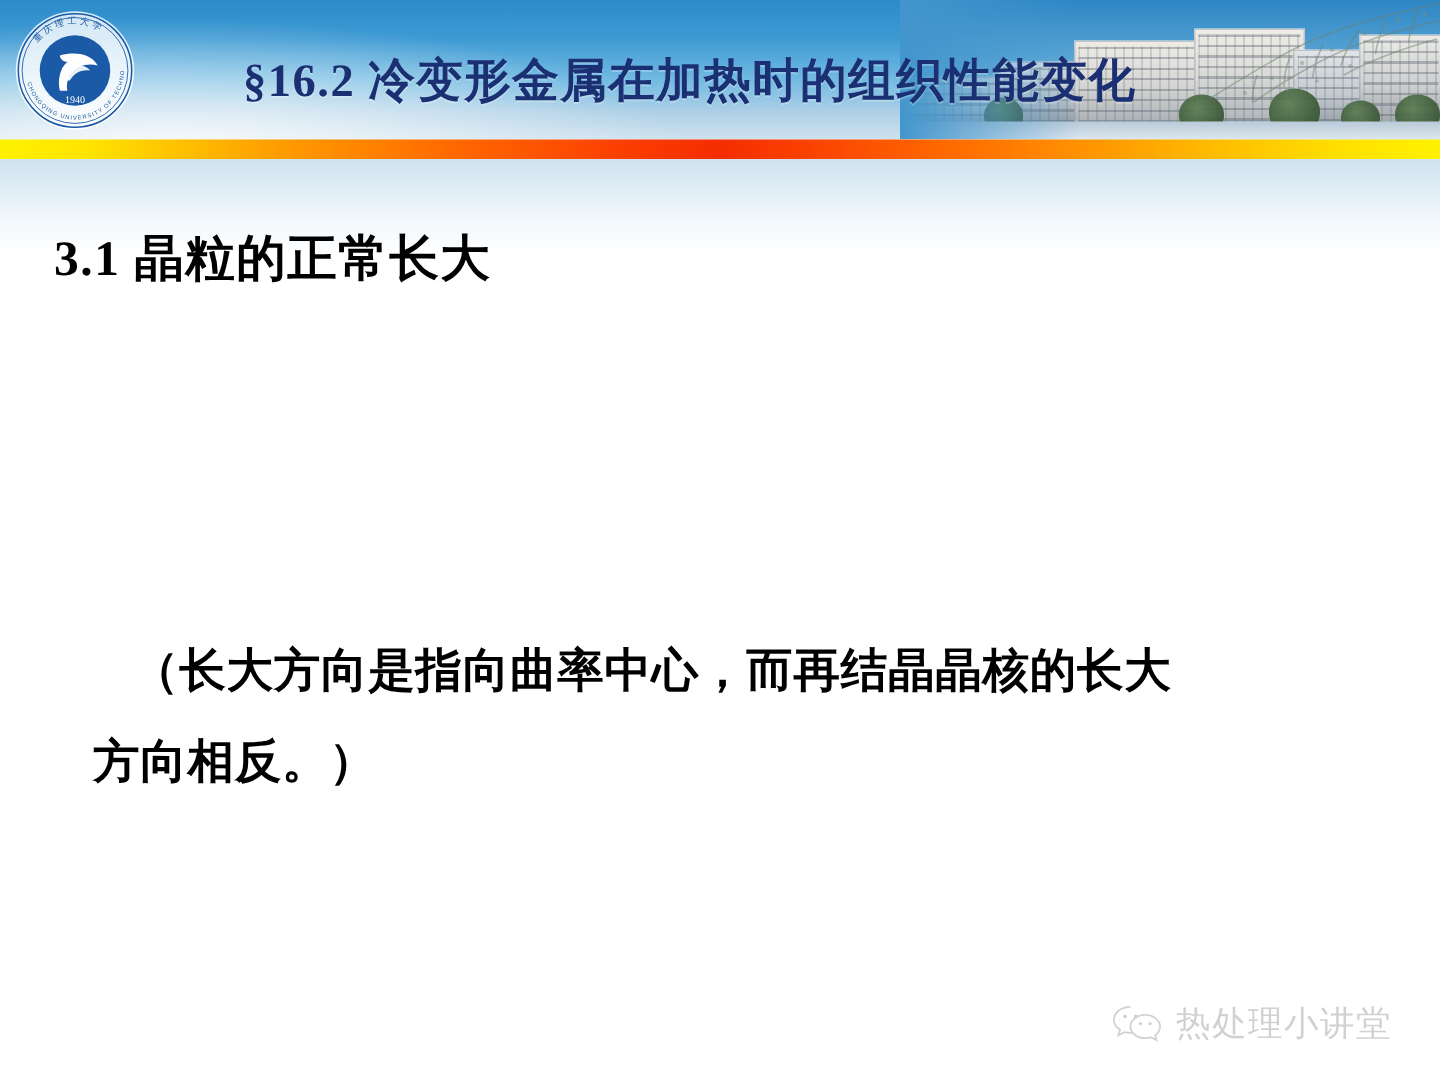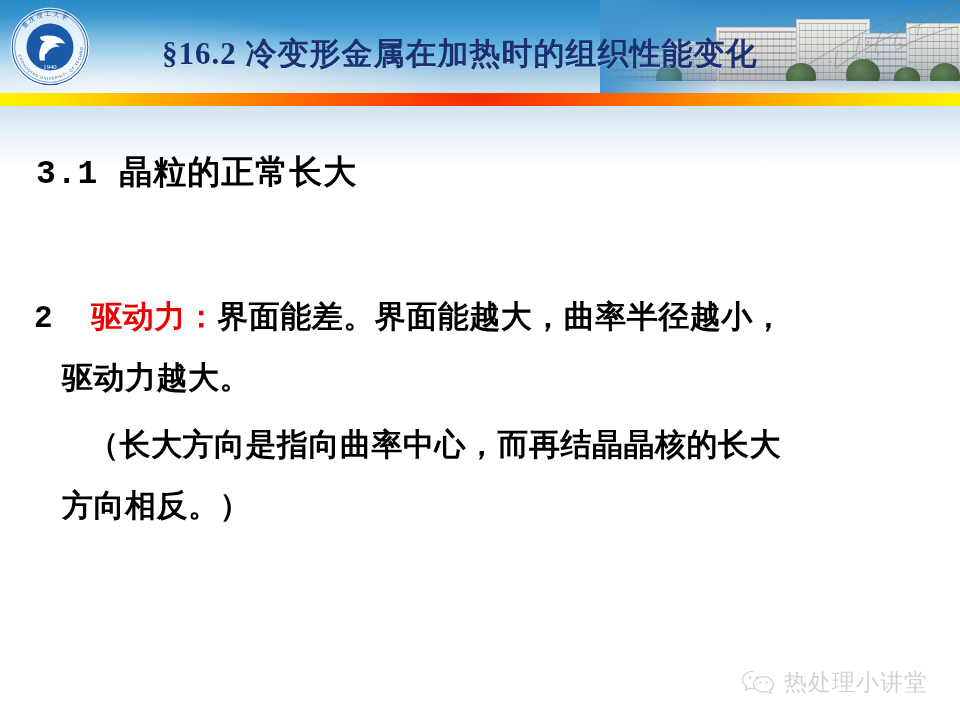--- a/index.html
+++ b/index.html
@@ -154,21 +154,20 @@
         #f1f7fb 62%,
         #ffffff 100%);
   }
 
   
   .content {
     position: absolute;
     left: 0; top: 106px;
     width: 960px;
     height: 542px;
-    font-family: Liberation Mono, monospace;
   }
   .slide-heading {
     position: absolute;
     left: 36px;
     top: 44px;
     font-size: 33px;
     font-weight: 700;
     color: #000000;
     letter-spacing: 1px;
     white-space: nowrap;
@@ -298,26 +297,21 @@
 </div>
 
 <div class="divider"></div>
 <div class="sub-fade"></div>
 
 <div class="content">
 
   <div class="slide-heading">3.1  晶粒的正常长大</div>
 
 
-  <div class="body-line ln2">
-    <span>2</span>
-    <span>&nbsp;</span><span class="kw">驱动力：</span><span>界面能差。界面能越大，曲率半径越小，</span>
-  </div>
-
-  <div class="body-line ln3">驱动力越大。</div>
+
 
   <div class="body-line ln5">方向相反。）</div>
 
   <div class="body-line ln4">（长大方向是指向曲率中心，而再结晶晶核的长大</div>
 </div>
 
 <div class="watermark">
   <svg width="34" height="27" viewBox="0 0 34 27">
     <g fill="none" stroke="#8e8e8e" stroke-width="1.2">
       <path d="M12.5 2.2 C6.4 2.2 1.6 6.1 1.6 10.8 C1.6 13.5 3.2 15.9 5.7 17.5

